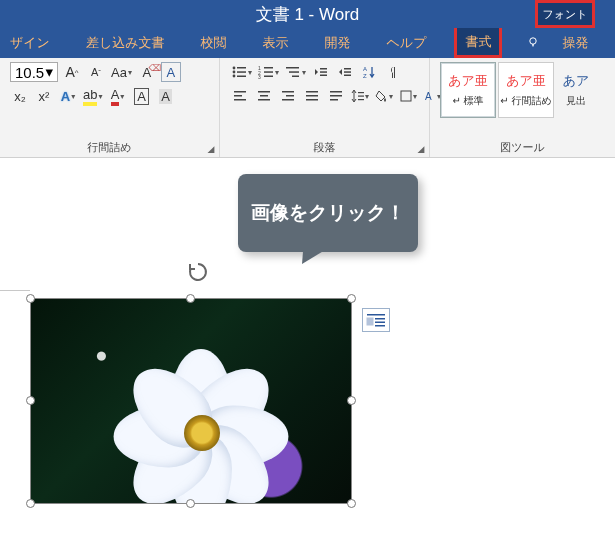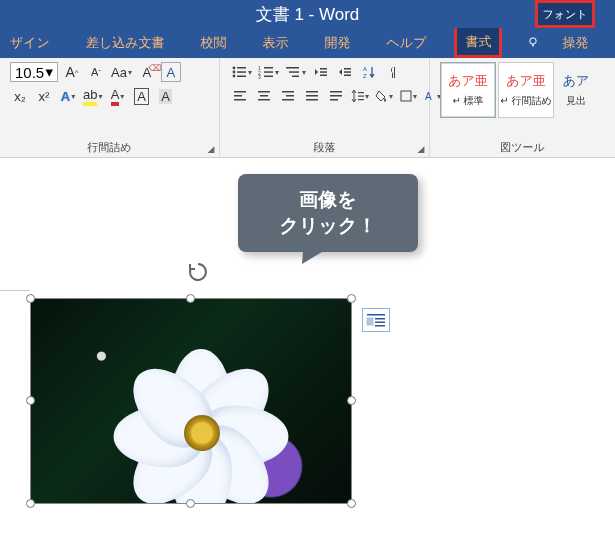--- a/index.html
+++ b/index.html
@@ -119,21 +119,21 @@
     position: relative;
     height: 402px;
     background:#fff;
   }
   .callout{
     position:absolute;
     left:238px; top:16px;
     width:180px; height:78px;
     background:#5e6a75; color:#fff;
     border-radius:8px;
-    display:flex; flex-direction:column; align-items:center; justify-content:center;
+    display:flex; flex-direction:row; align-items:center; justify-content:center;
     font-size:19px; font-weight: bold;
     box-shadow: 4px 4px 8px rgba(0,0,0,.25);
   }
   .callout:after{
     content:"";
     position:absolute;
     bottom:-26px; left:60px;
     border-width:14px 18px 14px 4px;
     border-style:solid;
     border-color:#5e6a75 transparent transparent transparent;

